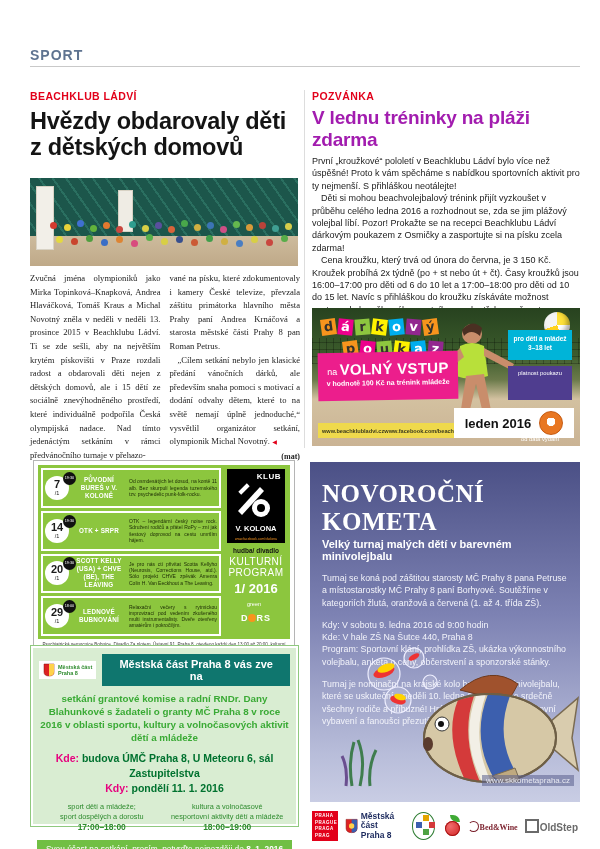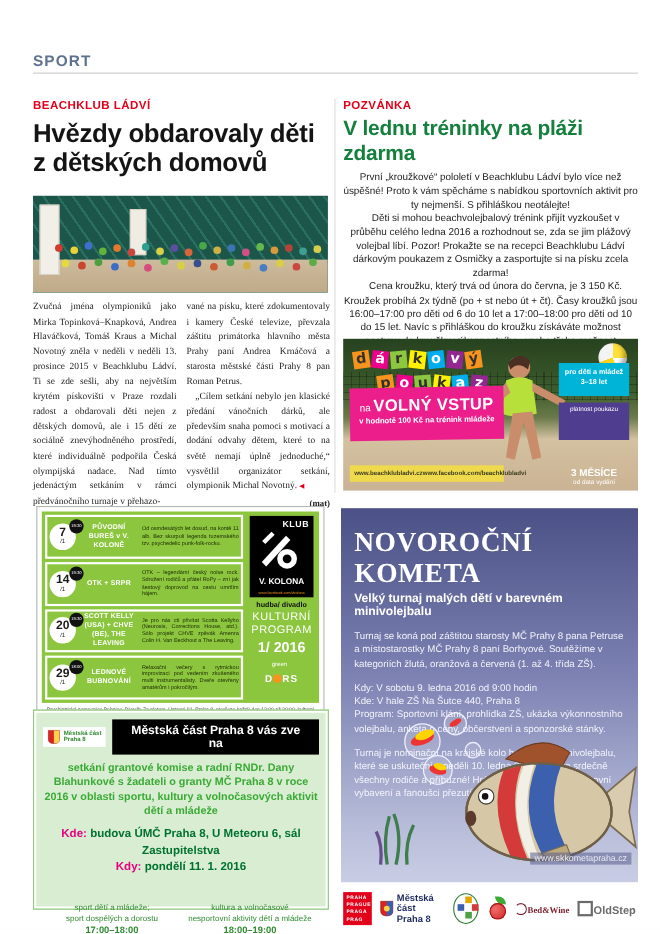--- a/index.html
+++ b/index.html
@@ -43,22 +43,22 @@
   .cols{position:absolute;left:30px;top:272px;width:270px;display:flex;gap:9px;
         font-family:"Liberation Serif",serif;font-size:8.6px;line-height:13.6px;color:#222;text-align:justify;}
   .cols .col{width:131px;}
   .cols p{margin:0;}
   .cols p+p{text-indent:8px;}
   .endmark{color:#e2001a;font-size:6px;}
   .byline{display:block;text-align:right;font-weight:bold;font-size:8px;}
   .vline{position:absolute;left:304px;top:90px;width:1px;height:358px;background:#ddd;}
   
   .artR{position:absolute;left:312px;top:90px;width:268px;}
-  .artR h2{margin:5px 0 4px 0;font-size:19px;font-weight:bold;color:#15803d;letter-spacing:-.2px;}
-  .artR p{margin:0;font-size:9px;line-height:12.4px;color:#222;text-align:center;}
+  .artR h2{margin:5px 0 4px 0;font-size:19px;font-weight:bold;color:#a21caf;letter-spacing:-.2px;}
+  .artR p{margin:0;font-size:9px;line-height:12.4px;color:#222;}
   .artR p+p{text-indent:9px;}
   
   .voucher{position:absolute;left:312px;top:308px;width:268px;height:138px;overflow:hidden;
            background:linear-gradient(180deg,#27421f 0%,#3c5c2c 34%,#6b7a4a 52%,#d3c1a0 66%,#cab394 100%);}
   .net{position:absolute;left:0;top:30px;right:0;height:26px;
        background:repeating-linear-gradient(90deg,rgba(0,0,0,.25) 0 1px,transparent 1px 7px),
                   repeating-linear-gradient(0deg,rgba(0,0,0,.25) 0 1px,transparent 1px 7px);}
   .gift{position:absolute;left:8px;top:8px;width:130px;line-height:20px;}
   .gift .row2{margin-left:22px;margin-top:2px;}
   .tile{display:inline-block;width:15px;height:16px;margin:0 1px;font-size:13px;font-weight:bold;
@@ -118,25 +118,25 @@
   .gdoors .g2{font-size:9px;font-weight:bold;letter-spacing:1px;}
   .gdoors .o{display:inline-block;width:8px;height:8px;border-radius:50%;background:#f7941d;vertical-align:-1px;}
   .kol-foot{font-size:4.6px;line-height:6px;color:#444;text-align:center;margin-top:3px;}
   .kol-foot .grn{color:#3faa35;}
   
   .grant{position:absolute;left:30px;top:645px;width:269px;height:182px;background:#d9edd2;
          border:1px solid #8fc97e;box-shadow:inset 0 0 0 2px #fff;box-sizing:border-box;padding:6px 8px 0;}
   .g-head{display:flex;align-items:center;gap:6px;margin-top:2px;}
   .chip{background:#fff;display:flex;align-items:center;gap:3px;padding:2px 4px;}
   .chip .ctxt{font-size:5.5px;font-weight:bold;color:#2e8b2e;line-height:6px;}
-  .g-title{background:#000000;color:#fff;font-weight:bold;font-size:11px;padding:4px 10px;flex:1;text-align:center;}
+  .g-title{background:#0f766e;color:#fff;font-weight:bold;font-size:11px;padding:4px 10px;flex:1;text-align:center;}
   .g-body{margin-top:6px;text-align:center;color:#3aaa35;font-weight:bold;font-size:9.8px;line-height:13px;}
   .g-where{margin-top:7px;text-align:center;font-size:10.5px;font-weight:bold;color:#00722f;line-height:15px;}
   .g-where .lab{color:#e6007e;}
-  .g-cols{display:flex;margin-top:24px;text-align:center;color:#2e8b2e;font-size:7.3px;line-height:9.5px;align-items:flex-end;}
+  .g-cols{display:flex;margin-top:6px;text-align:center;color:#2e8b2e;font-size:7.3px;line-height:9.5px;align-items:flex-end;}
   .g-cols>div{flex:1;}
   .g-cols .tm{font-weight:bold;font-size:8.5px;margin-top:2px;}
   .g-foot{margin:7px -2px 0;background:#71bf44;color:#fff;font-size:8.3px;line-height:11.5px;
           text-align:center;padding:4px 6px;}
   
   .kometa{position:absolute;left:310px;top:462px;width:270px;height:340px;overflow:hidden;color:#fff;
           background:linear-gradient(180deg,#4b5086 0%,#7d82b3 45%,#b7bcd9 85%,#c9cde4 100%);}
   .kometa h3{margin:18px 12px 0;font-size:25px;letter-spacing:.5px;font-weight:bold;font-family:Liberation Serif, serif;}
   .kometa .sub{margin:2px 12px 0;font-size:11px;font-weight:bold;}
   .kometa p{margin:10px 12px 0;font-size:8.8px;line-height:12.3px;color:#f2f3fa;}
@@ -227,20 +227,24 @@
       <span>www.facebook.com/beachklubladvi</span>
     </div>
     <div class="cyanbox">
       <div>pro děti a mládež</div>
         <div>3–18 let</div>
     </div>
     <div class="purplebox">
       <div>platnost poukazu</div>
         <b>3 MĚSÍCE</b>
         <div>od data vydání</div>
+    </div>
+    <div class="monthbox">
+      <span class="mtxt">leden 2016</span>
+      <span class="stamp"></span>
     </div>
   </div>
 
   <div class="kolona">
     <div class="kol-green">
       <div class="kol-rows">
         <div class="kol-row">
           <span class="datec">
               <span class="d">7</span>
               <span class="m">/1</span>

